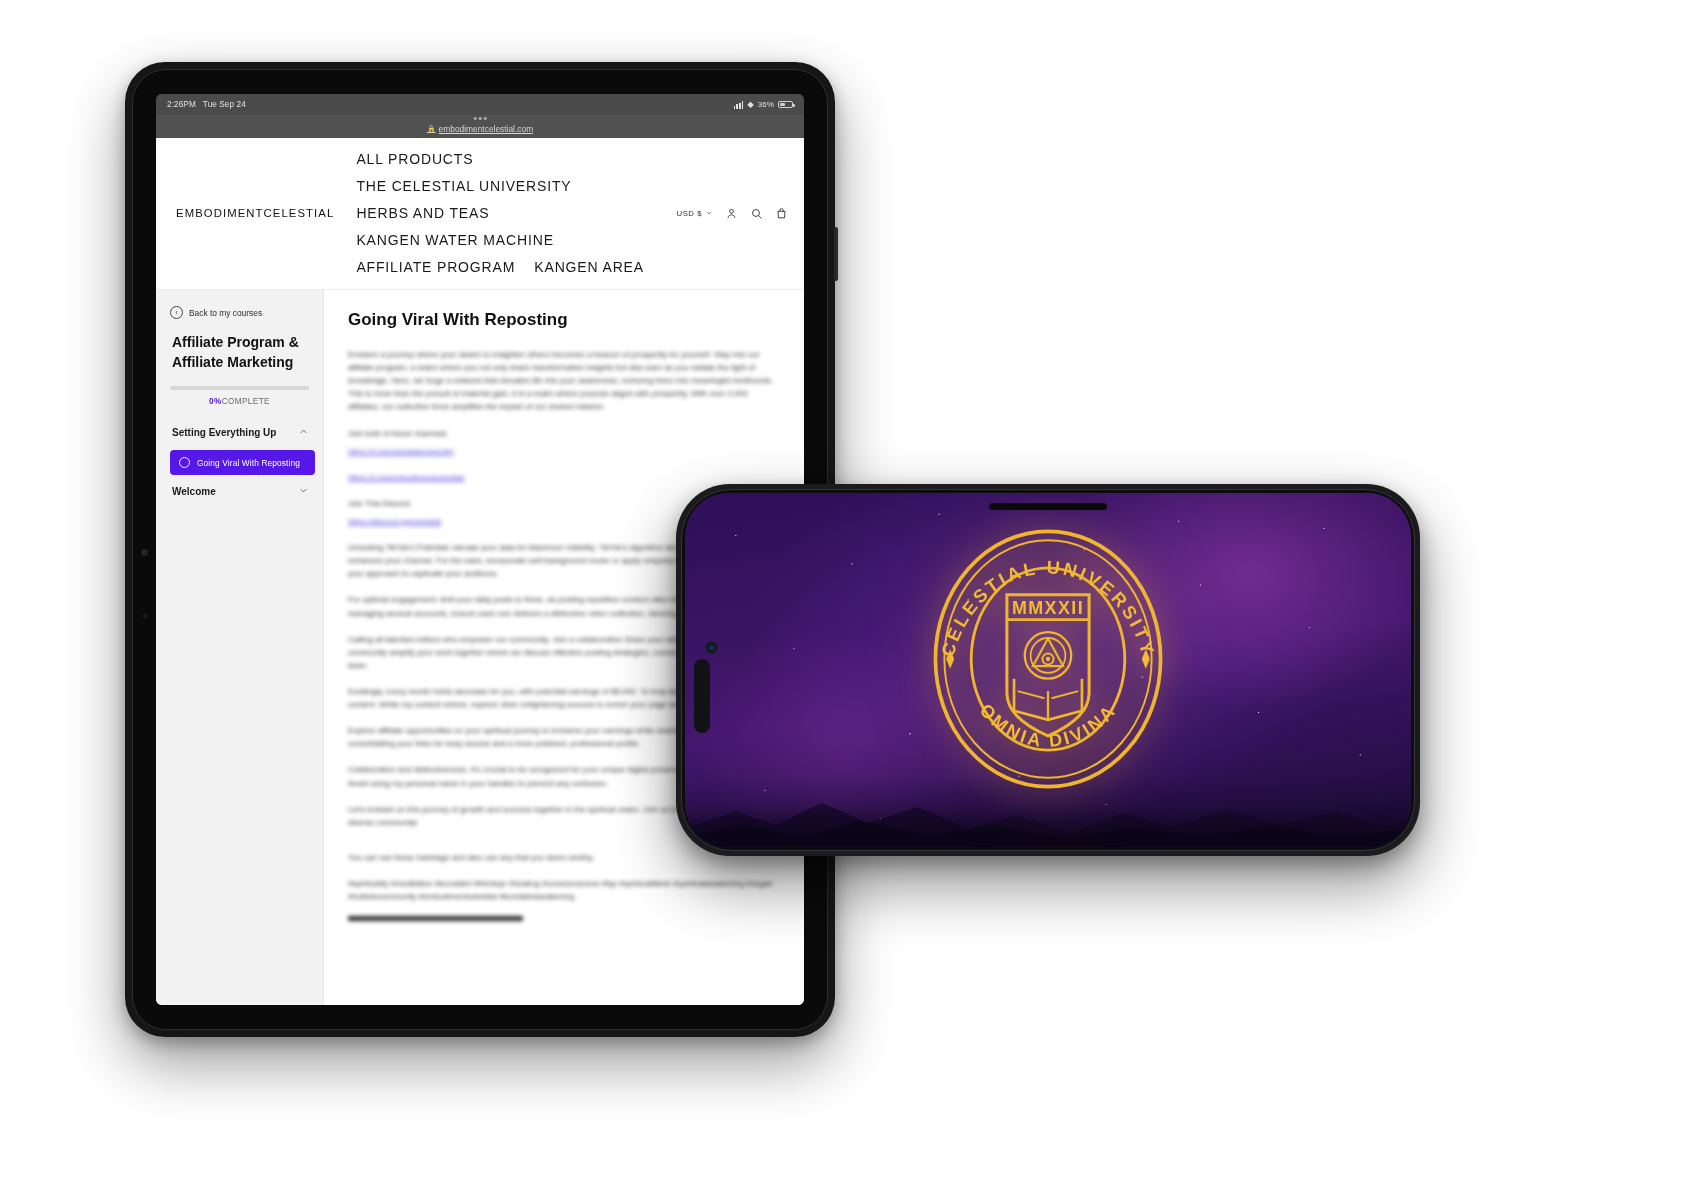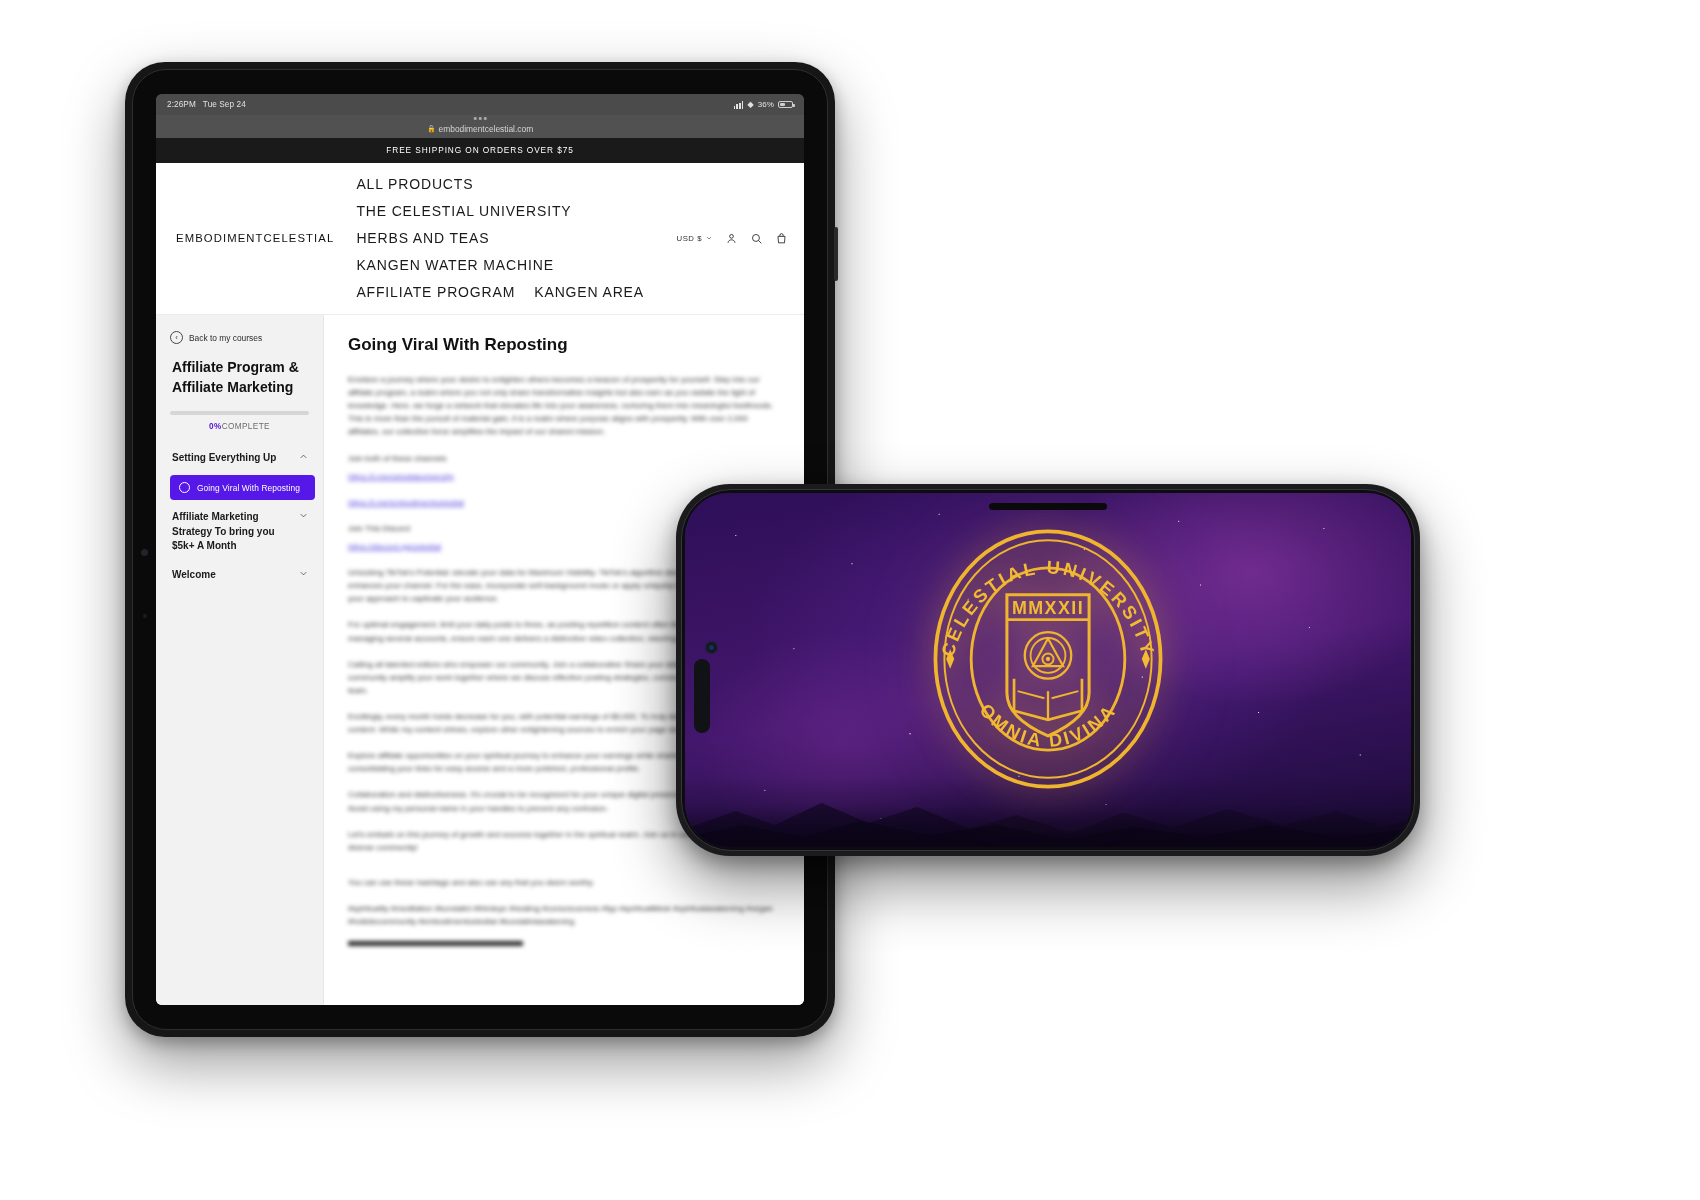--- a/index.html
+++ b/index.html
@@ -73,21 +73,21 @@
   .urlbar {
     height: 23px; background: #515151; color: #d6d6d6;
     display: flex; flex-direction: column; align-items: center;
     justify-content: center; position: relative;
   }
   .tabdots {
     position: absolute; top: 2px; left: 50%; transform: translateX(-50%);
     display: flex; gap: 2.5px;
   }
   .tabdots span { width: 2.5px; height: 2.5px; border-radius: 50%; background: #a8a8a8; }
-  .urltext { font-size: 8.4px; display: flex; align-items: center; gap: 3px; margin-top: 5px; }
+  .urltext { font-size: 8.4px; display: flex; align-items: center; gap: 3px; margin-top: 5px; text-decoration: underline; }
   .lock { font-size: 7px; }
 
   
   .promo {
     background: #1a1a1a; color: #fff; text-align: center;
     font-size: 8.3px; letter-spacing: .9px; padding: 7px 0 8px;
     font-weight: 500;
   }
 
   
@@ -294,21 +294,20 @@
             <span></span>
             <span></span>
             <span></span>
           </div>
         <div class="urltext">
           <span class="lock">🔒</span>
           <span>embodimentcelestial.com</span>
         </div>
       </div>
 
-      <div class="promo">FREE SHIPPING ON ORDERS OVER $75</div>
 
       <div class="site-head">
         <div class="brand">EMBODIMENTCELESTIAL</div>
         <div class="nav">
           <a href="#">ALL PRODUCTS</a>
           <a href="#">THE CELESTIAL UNIVERSITY</a>
           <a href="#">HERBS AND TEAS</a>
           <a href="#">KANGEN WATER MACHINE</a>
           <a href="#">AFFILIATE PROGRAM</a>
           <a href="#">KANGEN AREA</a>
@@ -355,26 +354,20 @@
             <svg class="chev" viewBox="0 0 24 24">
                 <polyline points="6 15 12 9 18 15"></polyline>
               </svg>
           </div>
 
           <div class="lesson-active">
             <span class="lesson-ring"></span>
             <span class="lesson-label">Going Viral With Reposting</span>
           </div>
 
-          <div class="mod">
-            <span class="mod-label">Affiliate Marketing Strategy To bring you $5k+ A Month</span>
-            <svg class="chev" viewBox="0 0 24 24">
-                <polyline points="6 9 12 15 18 9"></polyline>
-              </svg>
-          </div>
 
           <div class="mod">
             <span class="mod-label">Welcome</span>
             <svg class="chev" viewBox="0 0 24 24">
                 <polyline points="6 9 12 15 18 9"></polyline>
               </svg>
           </div>
         </div>
 
         <div class="content">

